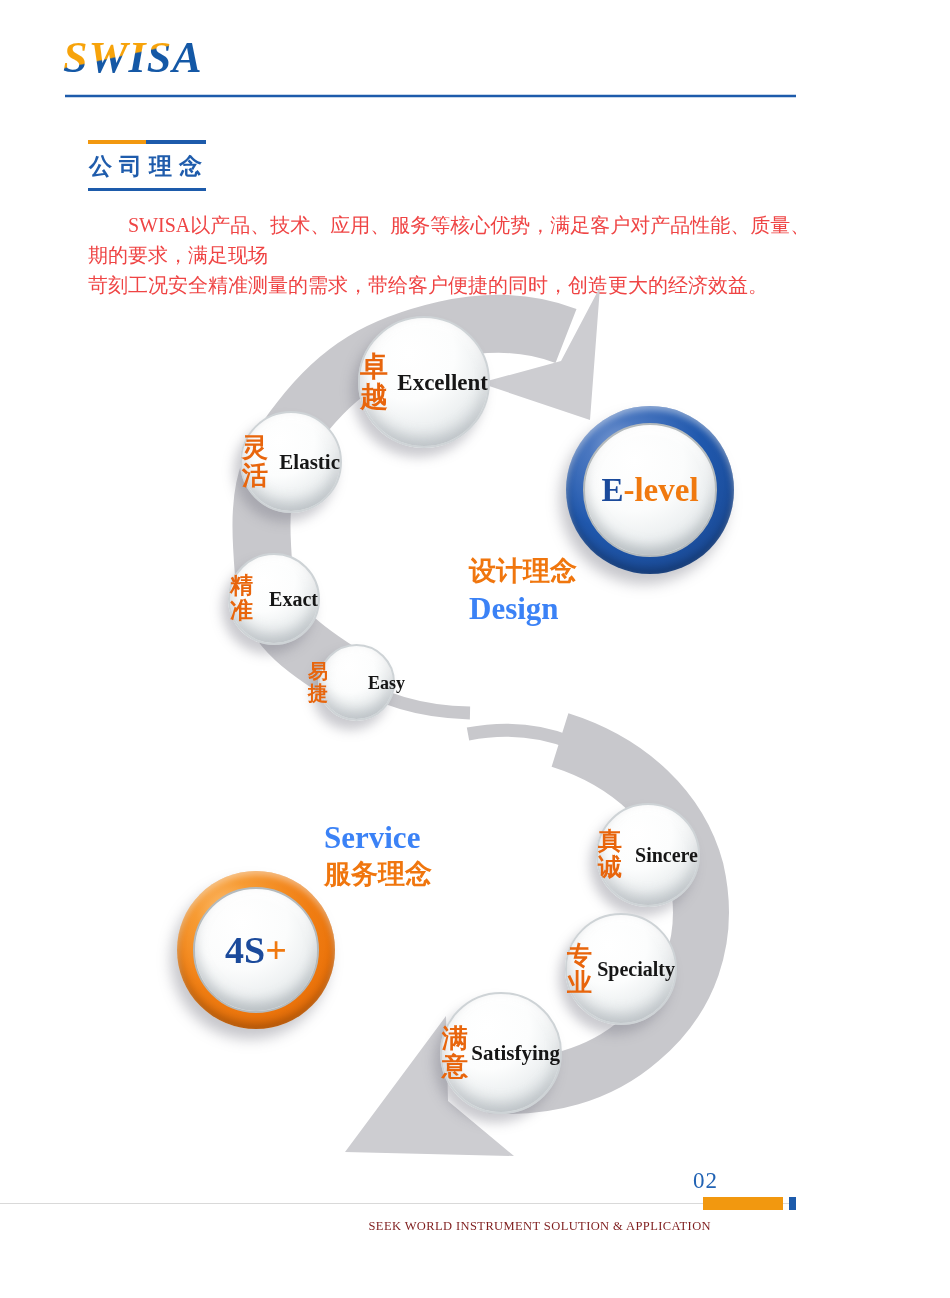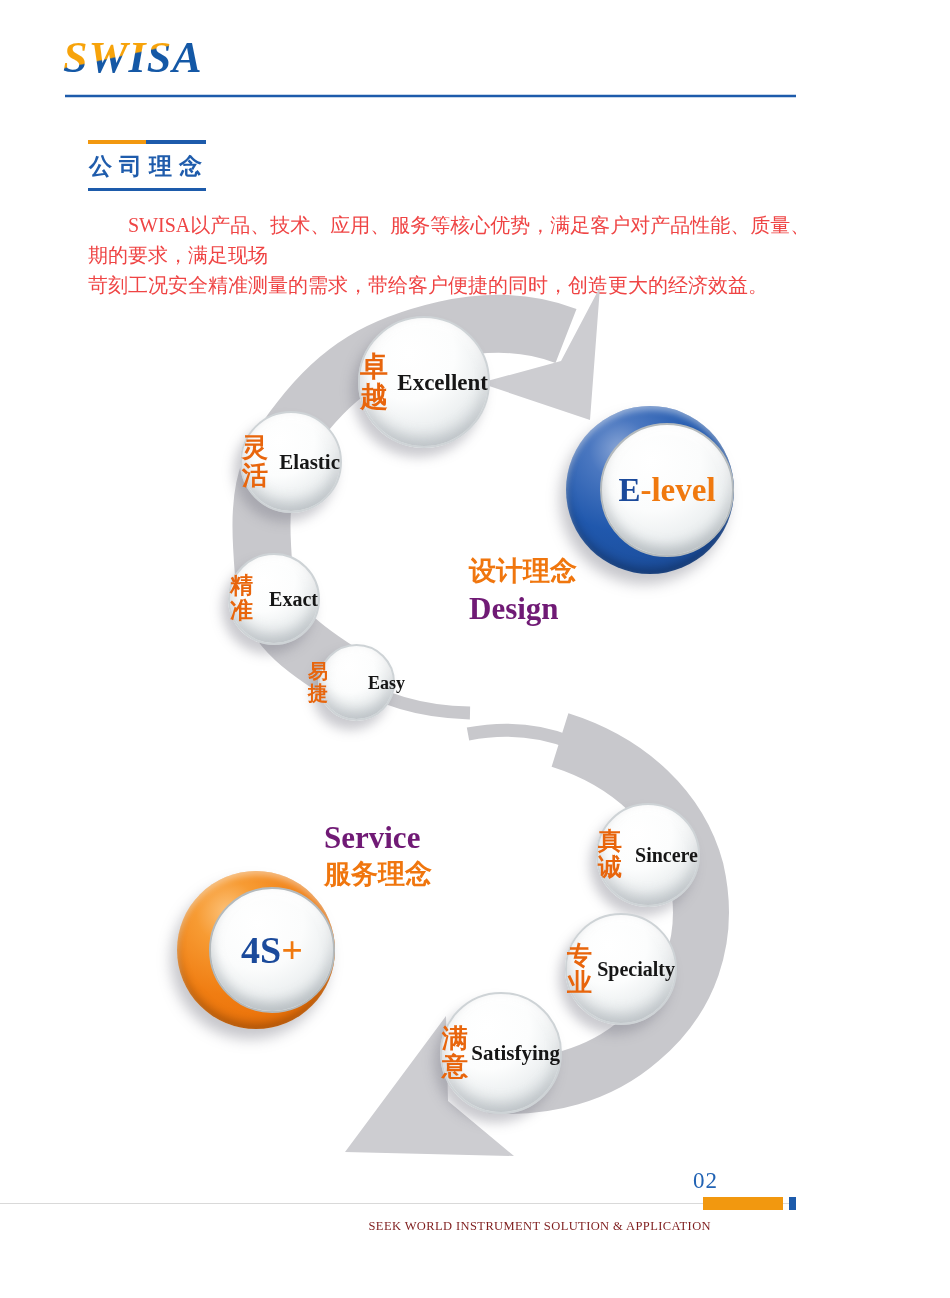--- a/index.html
+++ b/index.html
@@ -67,21 +67,21 @@
   .pos-swift .cn { font-size:20px; }    .pos-swift .en { font-size:18px; }
   .pos-sincere    { left:596px; top:803px; width:100px; height:100px; }
   .pos-sincere .cn { font-size:24px; }  .pos-sincere .en { font-size:20px; }
   .pos-specialty  { left:565px; top:913px; width:108px; height:108px; }
   .pos-specialty .cn { font-size:25px; } .pos-specialty .en { font-size:20px; }
   .pos-satisfying { left:440px; top:992px; width:118px; height:118px; }
   .pos-satisfying .cn { font-size:26px; } .pos-satisfying .en { font-size:21px; }
 
   .ring {
     position:absolute; z-index:3; border-radius:50%;
-    display:flex; align-items:center; justify-content:flex-end;
+    display:flex; align-items:center; justify-content:center;
     box-shadow:-6px 10px 14px rgba(112,112,126,.4),
                inset 0 4px 6px rgba(255,255,255,.45),
                inset 0 -6px 10px rgba(0,0,0,.25);
   }
   .ring-blue   { left:566px; top:406px; width:168px; height:168px;
     background:radial-gradient(circle at 32% 26%, #8aa6d6 0%, #4a77c0 18%, #2058ad 48%, #1b4c99 78%, #163f85 100%); }
   .ring-orange { left:177px; top:871px; width:158px; height:158px;
     background:radial-gradient(circle at 32% 26%, #fcc27a 0%, #f79b33 20%, #f07d12 52%, #e96f08 80%, #dd6505 100%); }
   .ring-inner {
     border-radius:50%; display:flex; align-items:center; justify-content:center;
@@ -94,21 +94,21 @@
   .badge-text { font-weight:bold; white-space:nowrap; }
   .ring-blue .badge-text   { font-size:33px; }
   .ring-orange .badge-text { font-size:38px; }
   .badge-prefix { color:#1b4a9b; }
   .badge-suffix { color:#f0790f; }
 
   .concept-label { position:absolute; z-index:3; }
   .design-label  { left:469px; top:556px; }
   .service-label { left:324px; top:820px; }
   .concept-label .lbl-cn { color:#f0760e; font-size:27px; font-weight:bold; line-height:1.15; }
-  .concept-label .lbl-en { color:#701a75; font-size:31px; font-weight:bold; line-height:1.15; }
+  .concept-label .lbl-en { color:#3b82f6; font-size:31px; font-weight:bold; line-height:1.15; }
   .design-label .lbl-en  { margin-top:4px; }
   .service-label .lbl-cn { margin-top:3px; }
 
   
   .footer-line { position:absolute; left:0; top:1203px; width:950px; height:1px; background:#d9d9d9; z-index:1; }
   .page-num {
     position:absolute; right:78px; top:1168px; color:#2263b4;
     font-size:23px; letter-spacing:1px; z-index:2;
   }
   .bar { position:absolute; top:1197px; height:13px; z-index:2; }

